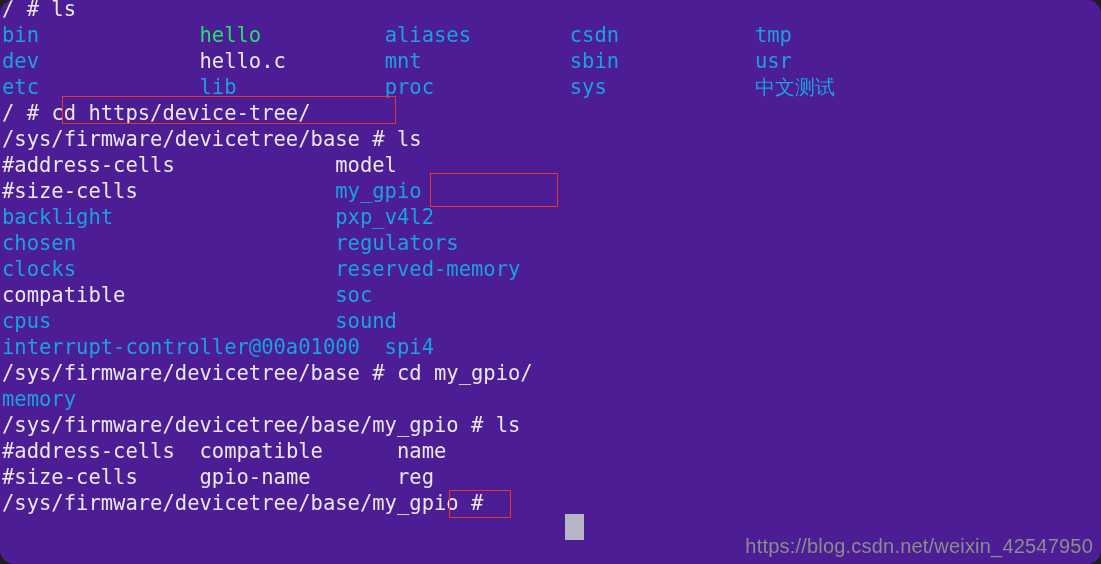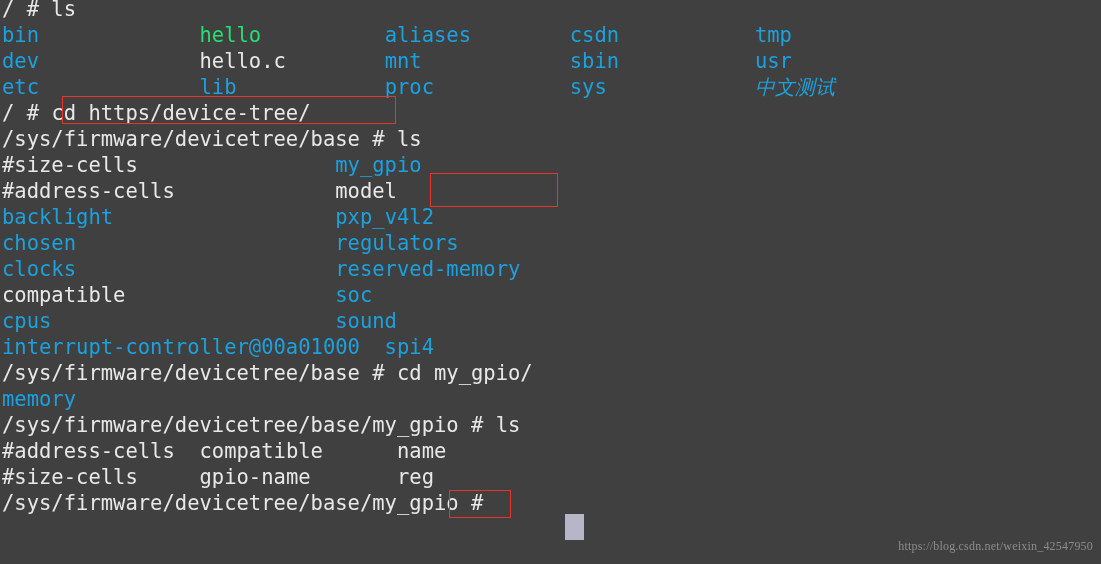--- a/index.html
+++ b/index.html
@@ -27,57 +27,57 @@
   }
   .row {
     height: 26px;
     white-space: pre;
     font-size: 20.5px;
     line-height: 26px;
   }
   .c-white  { color: #e8e8e8; }
   .c-blue   { color: #1ba1de; text-align: right; }
   .c-green  { color: #25e070; }
-  .c-cjk    { color: #1ba1de; font-family: "DejaVu Sans", "Liberation Sans", sans-serif; font-size: 20px; font-style: italic; }
+  .c-cjk    { color: #1ba1de; font-family: "DejaVu Sans", "Liberation Sans", sans-serif; font-size: 20px; }
 
   .hl-box {
     position: absolute;
     border: 1.5px solid #e8352c;
     box-sizing: border-box;
     pointer-events: none;
     background: transparent;
   }
   #cursor {
     position: absolute;
     background: #b6b6c6;
   }
   #watermark {
     position: absolute;
     right: 8px;
     bottom: 5px;
     color: #8c8c8c;
-    font-family: Liberation Serif, serif;
-    font-size: 12px;
+    font-family: Liberation Sans, sans-serif;
+    font-size: 20px;
     letter-spacing: 0.2px;
     margin-left: 36px;
   }
 </style>
 </head>
 <body>
 
-<div id="terminal" style="background: #404040;">
+<div id="terminal" style="background: #4c1d95; border-radius: 14px;">
   <div id="screen">
       <div class="row"><span class="c-white">/ # ls</span></div>
       <div class="row"><span class="c-blue">bin</span><span class="c-white">             </span><span class="c-green">hello</span><span class="c-white">          </span><span class="c-blue">aliases</span><span class="c-white">        </span><span class="c-blue">csdn</span><span class="c-white">           </span><span class="c-blue">tmp</span></div>
       <div class="row"><span class="c-blue">dev</span><span class="c-white">             </span><span class="c-white">hello.c</span><span class="c-white">        </span><span class="c-blue">mnt</span><span class="c-white">            </span><span class="c-blue">sbin</span><span class="c-white">           </span><span class="c-blue">usr</span></div>
       <div class="row"><span class="c-blue">etc</span><span class="c-white">             </span><span class="c-blue">lib</span><span class="c-white">            </span><span class="c-blue">proc</span><span class="c-white">           </span><span class="c-blue">sys</span><span class="c-white">            </span><span class="c-cjk">中文测试</span></div>
       <div class="row"><span class="c-white">/ # </span><span class="c-white">cd https/device-tree/</span></div>
       <div class="row"><span class="c-white">/sys/firmware/devicetree/base # ls</span></div>
+      <div class="row"><span class="c-white">#address-cells</span><span class="c-white">             </span><span class="c-white">model</span></div>
       <div class="row"><span class="c-white">#size-cells</span><span class="c-white">                </span><span class="c-blue">my_gpio</span></div>
-      <div class="row"><span class="c-white">#address-cells</span><span class="c-white">             </span><span class="c-white">model</span></div>
       <div class="row"><span class="c-blue">backlight</span><span class="c-white">                  </span><span class="c-blue">pxp_v4l2</span></div>
       <div class="row"><span class="c-blue">chosen</span><span class="c-white">                     </span><span class="c-blue">regulators</span></div>
       <div class="row"><span class="c-blue">clocks</span><span class="c-white">                     </span><span class="c-blue">reserved-memory</span></div>
       <div class="row"><span class="c-white">compatible</span><span class="c-white">                 </span><span class="c-blue">soc</span></div>
       <div class="row"><span class="c-blue">cpus</span><span class="c-white">                       </span><span class="c-blue">sound</span></div>
       <div class="row"><span class="c-blue">interrupt-controller@00a01000</span><span class="c-white">  </span><span class="c-blue">spi4</span></div>
       <div class="row"><span class="c-white">/sys/firmware/devicetree/base # cd my_gpio/</span></div>
       <div class="row"><span class="c-blue">memory</span></div>
       <div class="row"><span class="c-white">/sys/firmware/devicetree/base/my_gpio # ls</span></div>
       <div class="row"><span class="c-white">#address-cells</span><span class="c-white">  </span><span class="c-white">compatible</span><span class="c-white">      </span><span class="c-white">name</span></div>

